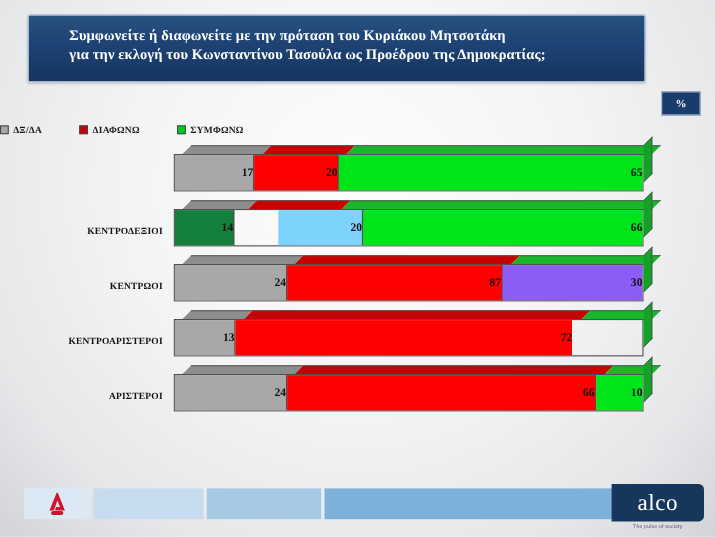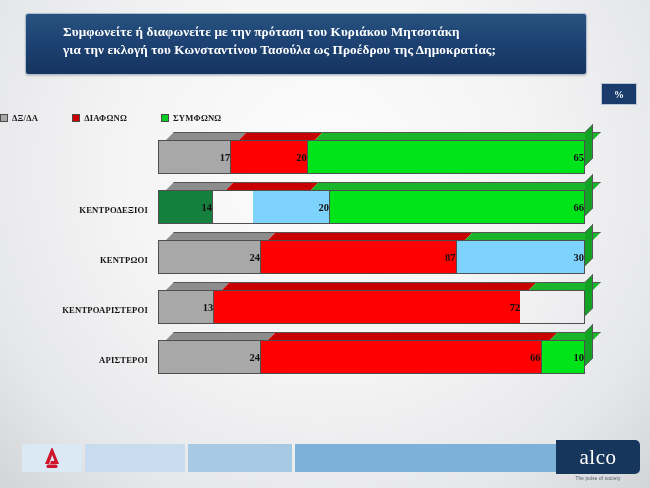--- a/index.html
+++ b/index.html
@@ -317,21 +317,21 @@
           <div class="seg-top" style="width: 46%; background: rgb(200, 0, 0);"></div>
           <div class="seg-top" style="width: 30%; background: rgb(25, 181, 43);"></div>
         </div>
         <div class="bar-front">
           <div class="seg" style="width: 24%; background: rgb(168, 168, 168);">
             <span class="seg-val">24</span>
           </div>
           <div class="seg" style="width: 46%; background: rgb(255, 0, 0);">
             <span class="seg-val">87</span>
           </div>
-          <div class="seg" style="width: 30%; background: #7dd3fc; padding-left: 29px;">
+          <div class="seg" style="width: 30%; background: #8b5cf6; padding-left: 29px;">
             <span class="seg-val">30</span>
           </div>
         </div>
         <div class="bar-depth-side" style="background: rgb(18, 163, 36);"></div>
       </div>
     </div>
     <div class="row">
       <div class="cat-label">ΚΕΝΤΡΟΑΡΙΣΤΕΡΟΙ</div>
       <div class="bar-wrap">
         <div class="bar-depth-top">

